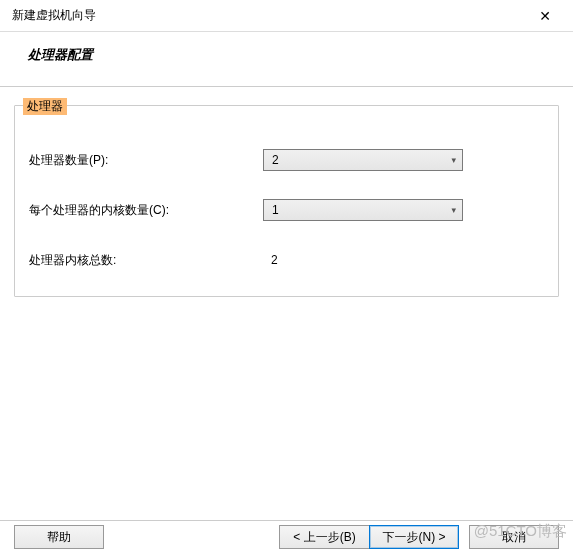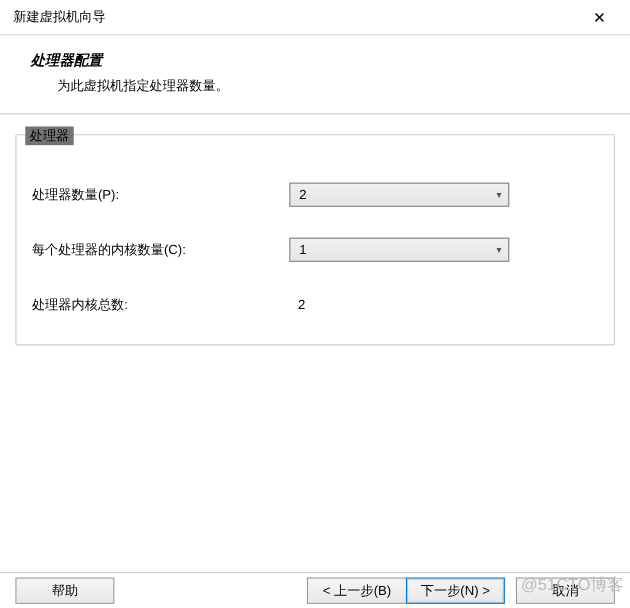--- a/index.html
+++ b/index.html
@@ -43,21 +43,21 @@
     .fieldset {
       position: relative;
       border: 1px solid #ccc;
       border-radius: 1px;
       padding: 16px 14px 14px 14px;
     }
     .fieldset-legend {
       position: absolute;
       top: -8px;
       left: 8px;
-      background: #737373;
+      background: #fdba74;
       padding: 0 4px;
       font-size: 12px;
     }
     .form-row {
       display: flex;
       align-items: center;
       margin-bottom: 10px;
       height: 24px;
       margin-top: 26px;
     }
@@ -132,21 +132,20 @@
 
 <div class="titlebar">
   <span class="titlebar-title">新建虚拟机向导</span>
   <div class="close-btn">
     <span>✕</span>
   </div>
 </div>
 
 <div class="header">
   <div class="header-title">处理器配置</div>
-  <div class="header-subtitle">为此虚拟机指定处理器数量。</div>
 </div>
 
 <div class="content">
   <div class="fieldset">
     <div class="fieldset-legend">处理器</div>
 
     <div class="form-row">
       <div class="form-label">处理器数量(P):</div>
       <div class="select">
         <span>2</span>

